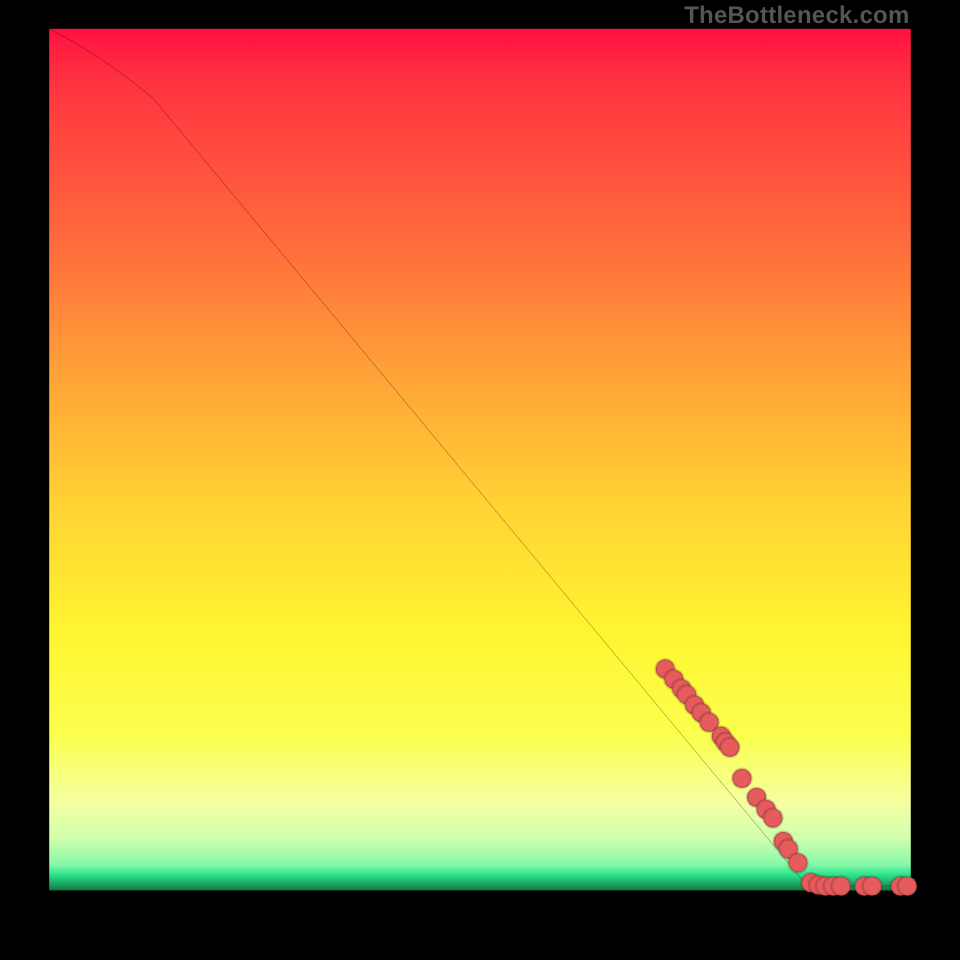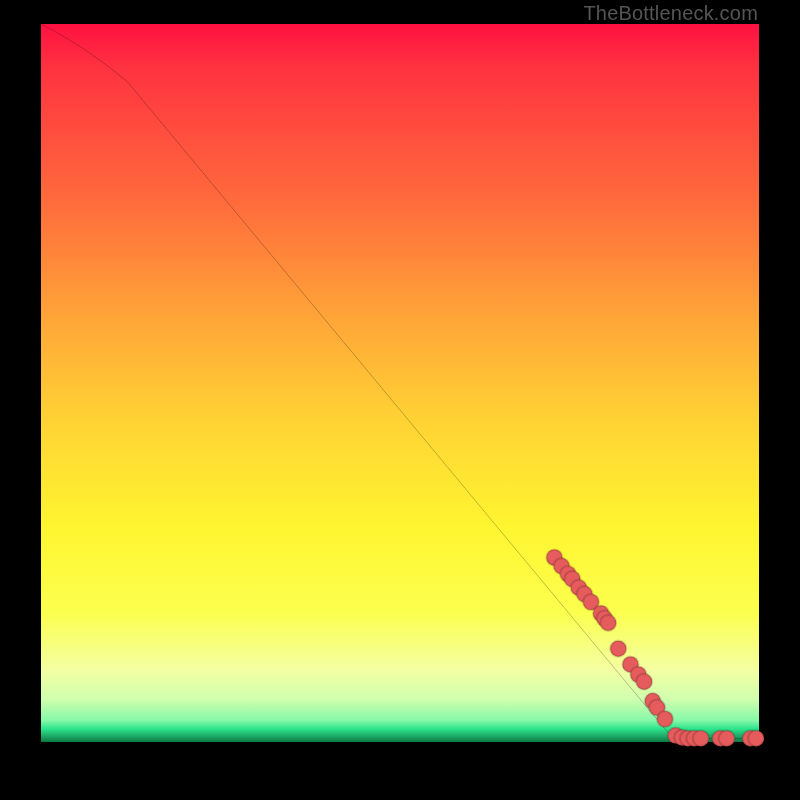--- a/index.html
+++ b/index.html
@@ -36,21 +36,21 @@
       #0b7a42 100%
     );
   }
 
   .watermark {
     position: absolute;
     top: 2px;
     right: 42px;
     color: #555;
     font-size: 20px;
-    font-weight: 400;
+    font-weight: 700;
     letter-spacing: 0.2px;
   }
 
   svg.curve {
     position: absolute;
     inset: 0;
     width: 100%;
     height: 100%;
     overflow: visible;
   }

